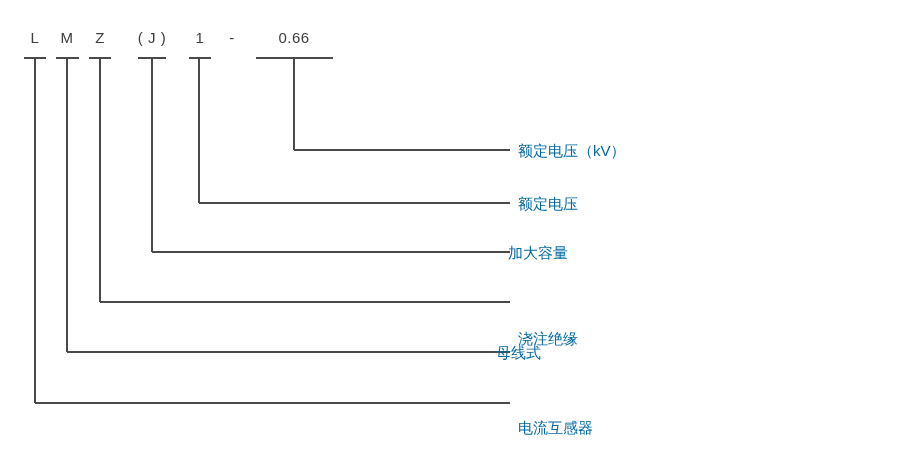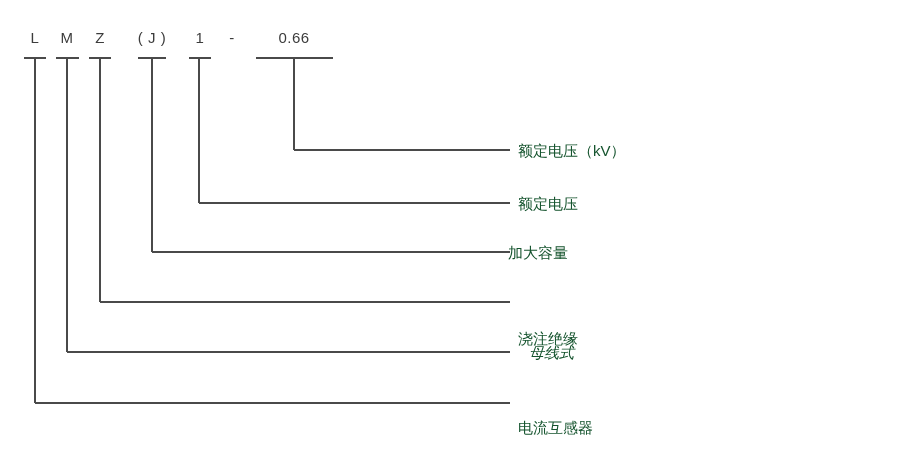--- a/index.html
+++ b/index.html
@@ -30,21 +30,21 @@
     color: #3c3c3c;
     letter-spacing: 0.5px;
     white-space: nowrap;
     transform: translateX(-50%);
     text-align: center;
     line-height: 1;
   }
   .callout-label {
     position: absolute;
     font-size: 15px;
-    color: #14532d;
+    color: #0369a1;
     white-space: nowrap;
     line-height: 1;
     transform: translateY(-50%);
   }
 </style>
 </head>
 <body>
 
 <div id="diagram-root">
 
@@ -80,17 +80,17 @@
       <div class="code-char" style="left: 152px; top: 30px;">( J )</div>
       <div class="code-char" style="left: 200px; top: 30px;">1</div>
       <div class="code-char" style="left: 232px; top: 30px;">-</div>
       <div class="code-char" style="left: 294px; top: 30px;">0.66</div>
     </div>
   <div id="callouts-layer">
       <div class="callout-label" style="left: 518px; top: 150px;">额定电压（kV）</div>
       <div class="callout-label" style="left: 518px; top: 203px;">额定电压</div>
       <div class="callout-label" style="left: 508px; top: 252px;">加大容量</div>
       <div class="callout-label" style="left: 518px; top: 302px; margin-top: 36px;">浇注绝缘</div>
-      <div class="callout-label" style="left: 529px; top: 352px; font-style: italic;">母线式</div>
+      <div class="callout-label" style="left: 496px; top: 352px;">母线式</div>
       <div class="callout-label" style="left: 518px; top: 403px; margin-top: 24px;">电流互感器</div>
     </div>
 
 </div>
 
 </body></html>

